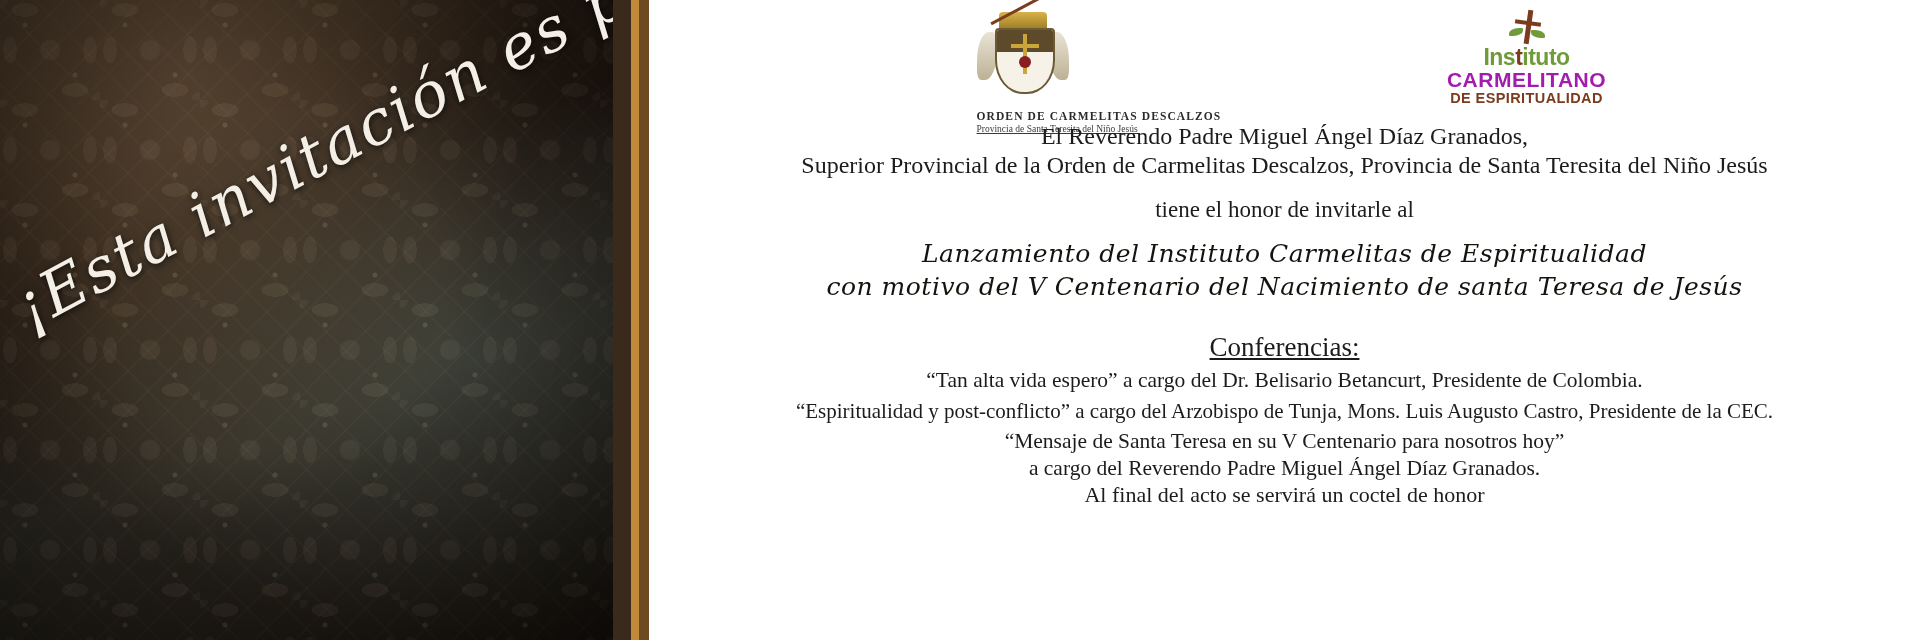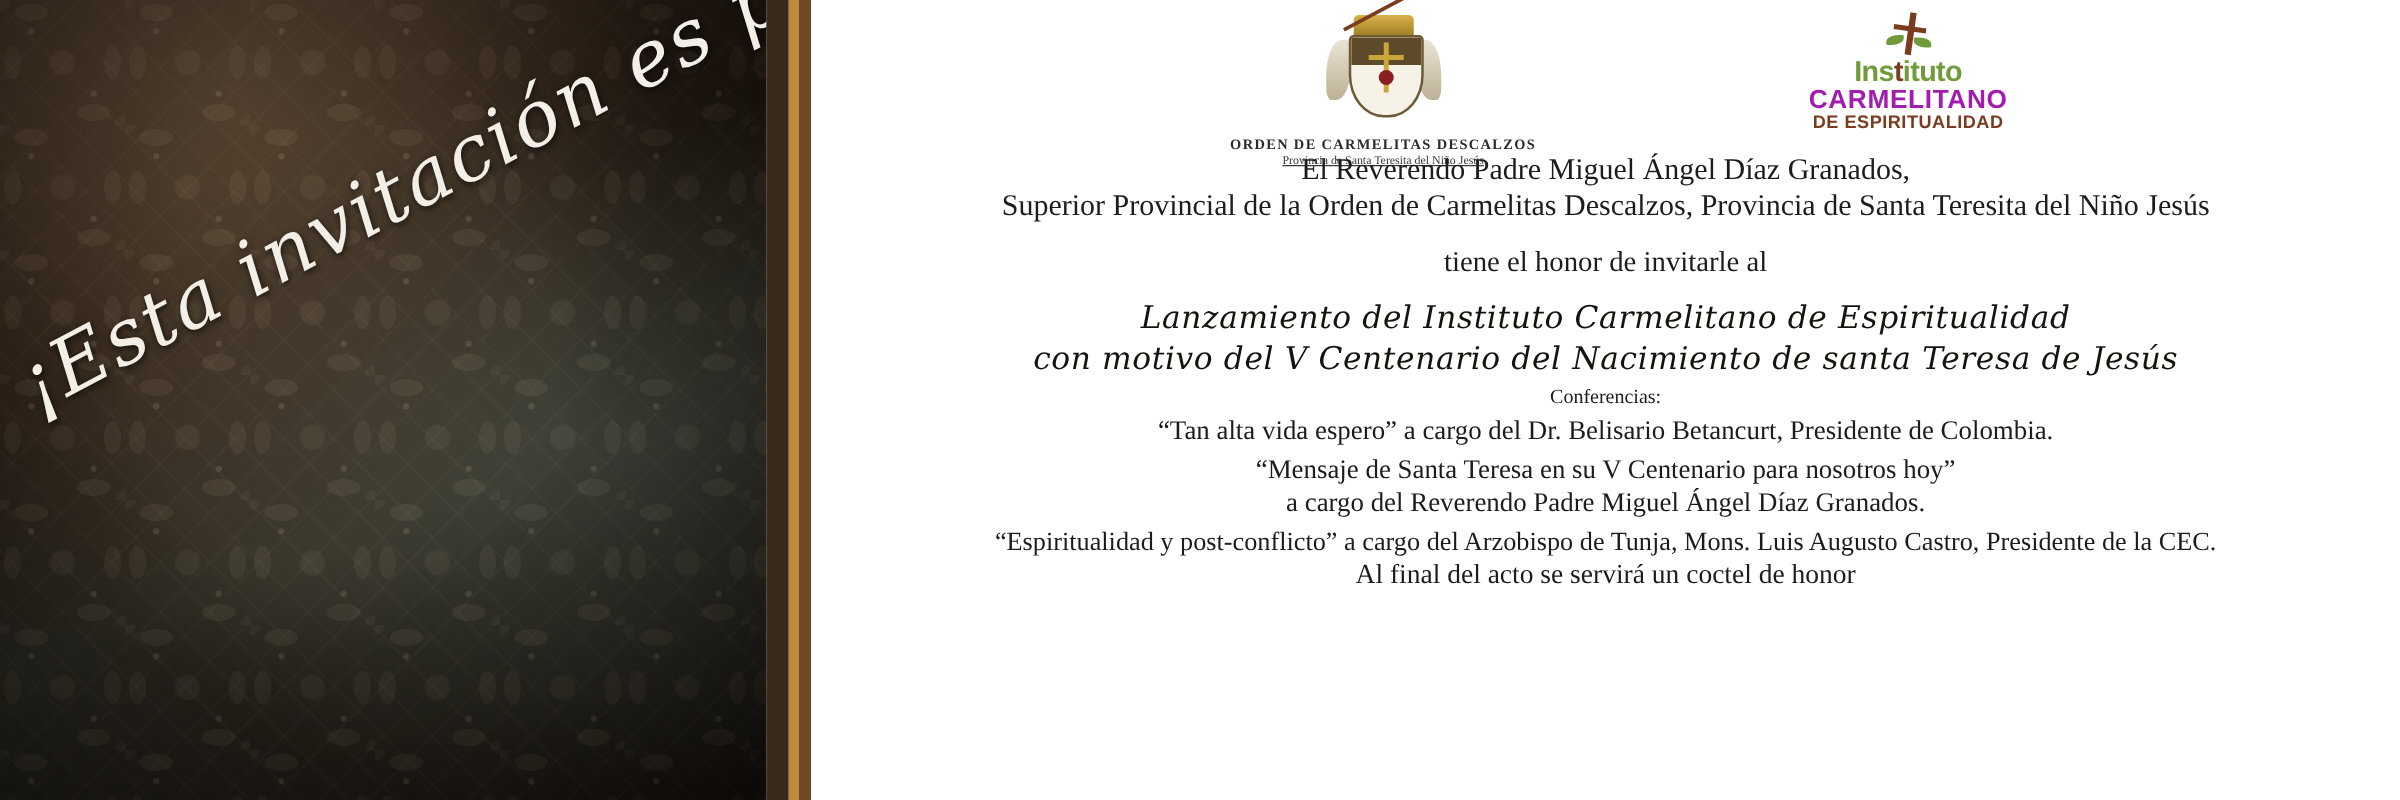--- a/index.html
+++ b/index.html
@@ -118,21 +118,21 @@
     gap: 190px;
     padding-top: 6px;
     height: 122px;
     box-sizing: border-box;
   }
 
   
   .crest {
     display: flex;
     flex-direction: column;
-    align-items: center;
+    align-items: flex-start;
     width: 260px;
     margin-left: 34px;
   }
   .crest-mark { position: relative; width: 92px; height: 100px; }
   .crest-shield {
     position: absolute;
     left: 18px; top: 22px;
     width: 56px; height: 62px;
     background: #f6f2e8;
     border: 2px solid #6b5a34;
@@ -291,22 +291,23 @@
     margin-top: 14px;
     font-family: "DejaVu Serif", serif;
     font-style: italic;
     font-size: 25px;
     line-height: 1.35;
     color: #14140f;
     letter-spacing: 0.5px;
   }
   .script-title .l2 { display: block; }
   .conf-label {
-    margin-top: 5px;
-    font-size: 16px;
+    margin-top: 28px;
+    font-size: 27px;
+    text-decoration: underline;
   }
   .conf-item {
     margin-top: 4px;
     font-size: 21.5px;
     line-height: 1.25;
   }
   .conf-item.wide { font-size: 21px; }
 
   .details {
     display: flex;
@@ -384,29 +385,29 @@
     </div>
 
     <div class="body-text">
 
       <div class="line-host">El Reverendo Padre Miguel Ángel Díaz Granados,</div>
       <div class="line-host">Superior Provincial de la Orden de Carmelitas Descalzos, Provincia de Santa Teresita del Niño Jesús</div>
 
       <div class="line-invite">tiene el honor de invitarle al</div>
 
       <div class="script-title">
-        <span class="l1">Lanzamiento del Instituto Carmelitano de Espiritualidad</span>
+        <span class="l1">Lanzamiento del Instituto Carmelitas de Espiritualidad</span>
         <span class="l2">con motivo del V Centenario del Nacimiento de santa Teresa de Jesús</span>
       </div>
 
       <div class="conf-label">Conferencias:</div>
 
       <div class="conf-item">“Tan alta vida espero” a cargo del Dr. Belisario Betancurt, Presidente de Colombia.</div>
+      <div class="conf-item wide">“Espiritualidad y post-conflicto” a cargo del Arzobispo de Tunja, Mons. Luis Augusto Castro, Presidente de la CEC.</div>
       <div class="conf-item" style="white-space: pre-line;">“Mensaje de Santa Teresa en su V Centenario para nosotros hoy”
 a cargo del Reverendo Padre Miguel Ángel Díaz Granados.</div>
-      <div class="conf-item wide">“Espiritualidad y post-conflicto” a cargo del Arzobispo de Tunja, Mons. Luis Augusto Castro, Presidente de la CEC.</div>
 
 
       <div class="closing">Al final del acto se servirá un coctel de honor</div>
 
     </div>
   </div>
 </div>
 
 </body></html>

